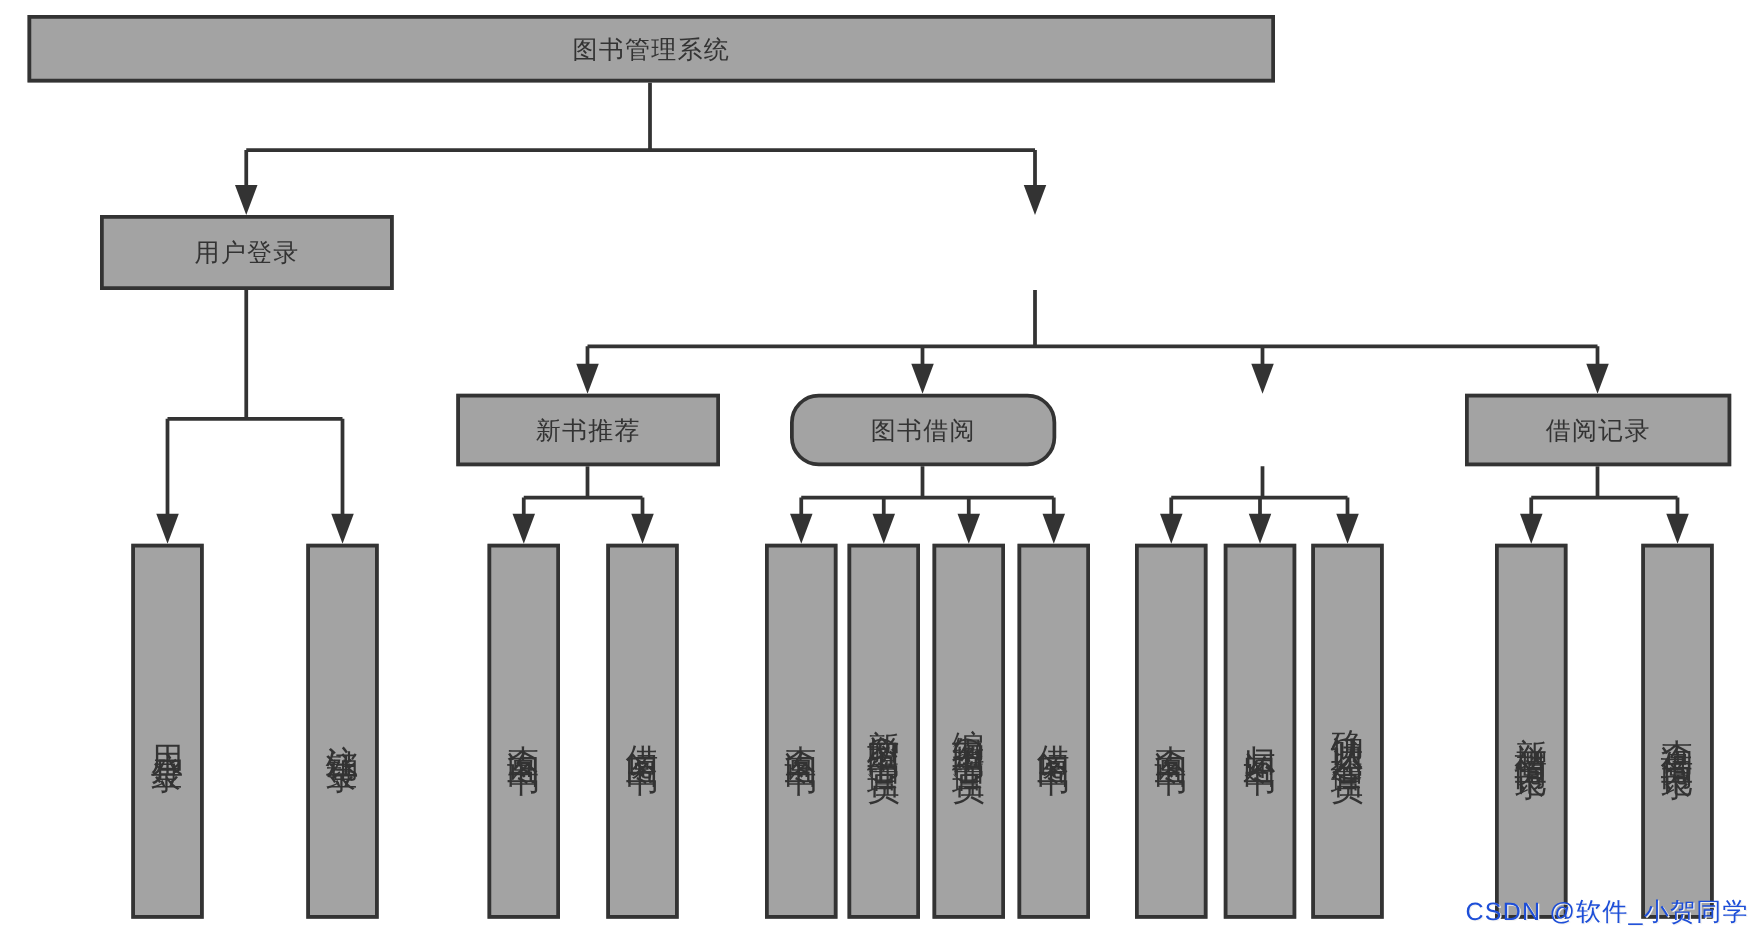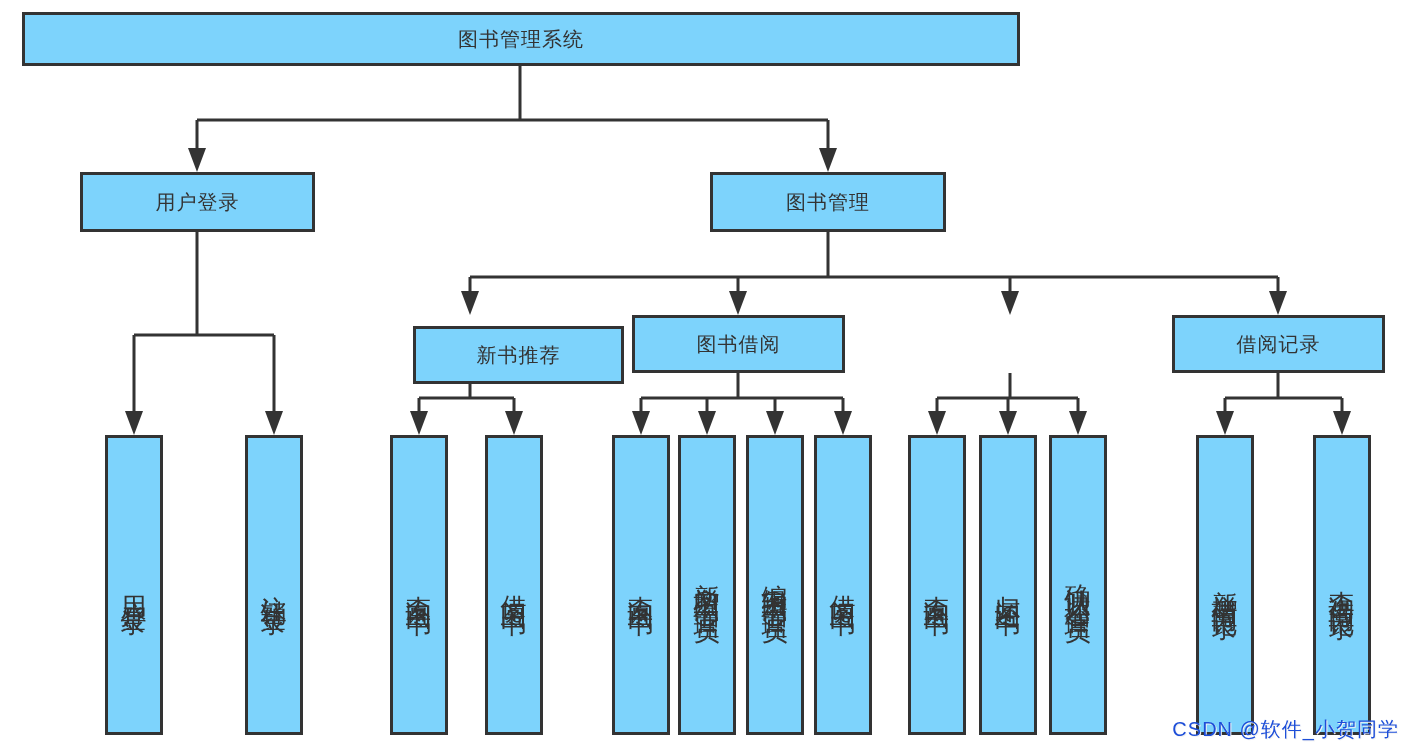--- a/index.html
+++ b/index.html
@@ -18,21 +18,21 @@
   .connectors {
     position: absolute;
     left: 0;
     top: 0;
     z-index: 0;
   }
   .node {
     position: absolute;
     box-sizing: border-box;
     border: 3px solid #333333;
-    background: #7dd3fc;
+    background: #a3a3a3;
     display: flex;
     align-items: center;
     justify-content: center;
     color: #333333;
     z-index: 1;
   }
   .hnode {
     font-size: 20px;
     letter-spacing: 1px;
   }
@@ -100,24 +100,23 @@
       <polygon points="999,411 1017,411 1008,435"></polygon>
       <polygon points="1069,411 1087,411 1078,435"></polygon>
       <polygon points="1216,411 1234,411 1225,435"></polygon>
       <polygon points="1333,411 1351,411 1342,435"></polygon>
     </g>
   </svg>
 
   <div class="node hnode" style="left:22px; top:12px; width:998px; height:54px;">图书管理系统</div>
 
   <div class="node hnode" style="left:80px; top:172px; width:235px; height:60px;">用户登录</div>
-  <div class="node hnode" style="left:710px; top:172px; width:236px; height:60px;">图书管理</div>
 
-  <div class="node hnode" style="left:365px; top:326px; width:211px; height:58px;margin-left:48px;">新书推荐</div>
-  <div class="node hnode" style="left:632px; top:315px; width:213px; height:58px;">图书借阅</div>
+  <div class="node hnode" style="left:365px; top:315px; width:211px; height:58px;">新书推荐</div>
+  <div class="node hnode" style="left:632px; top:315px; width:213px; height:58px;border-radius:23px;">图书借阅</div>
   <div class="node hnode" style="left:1172px; top:315px; width:213px; height:58px;">借阅记录</div>
 
   <div class="node leaf" style="left:105px;">
     <span>用户登录</span>
   </div>
   <div class="node leaf" style="left:245px;">
     <span>注销登录</span>
   </div>
   <div class="node leaf" style="left:390px;">
     <span>查询图书</span>

